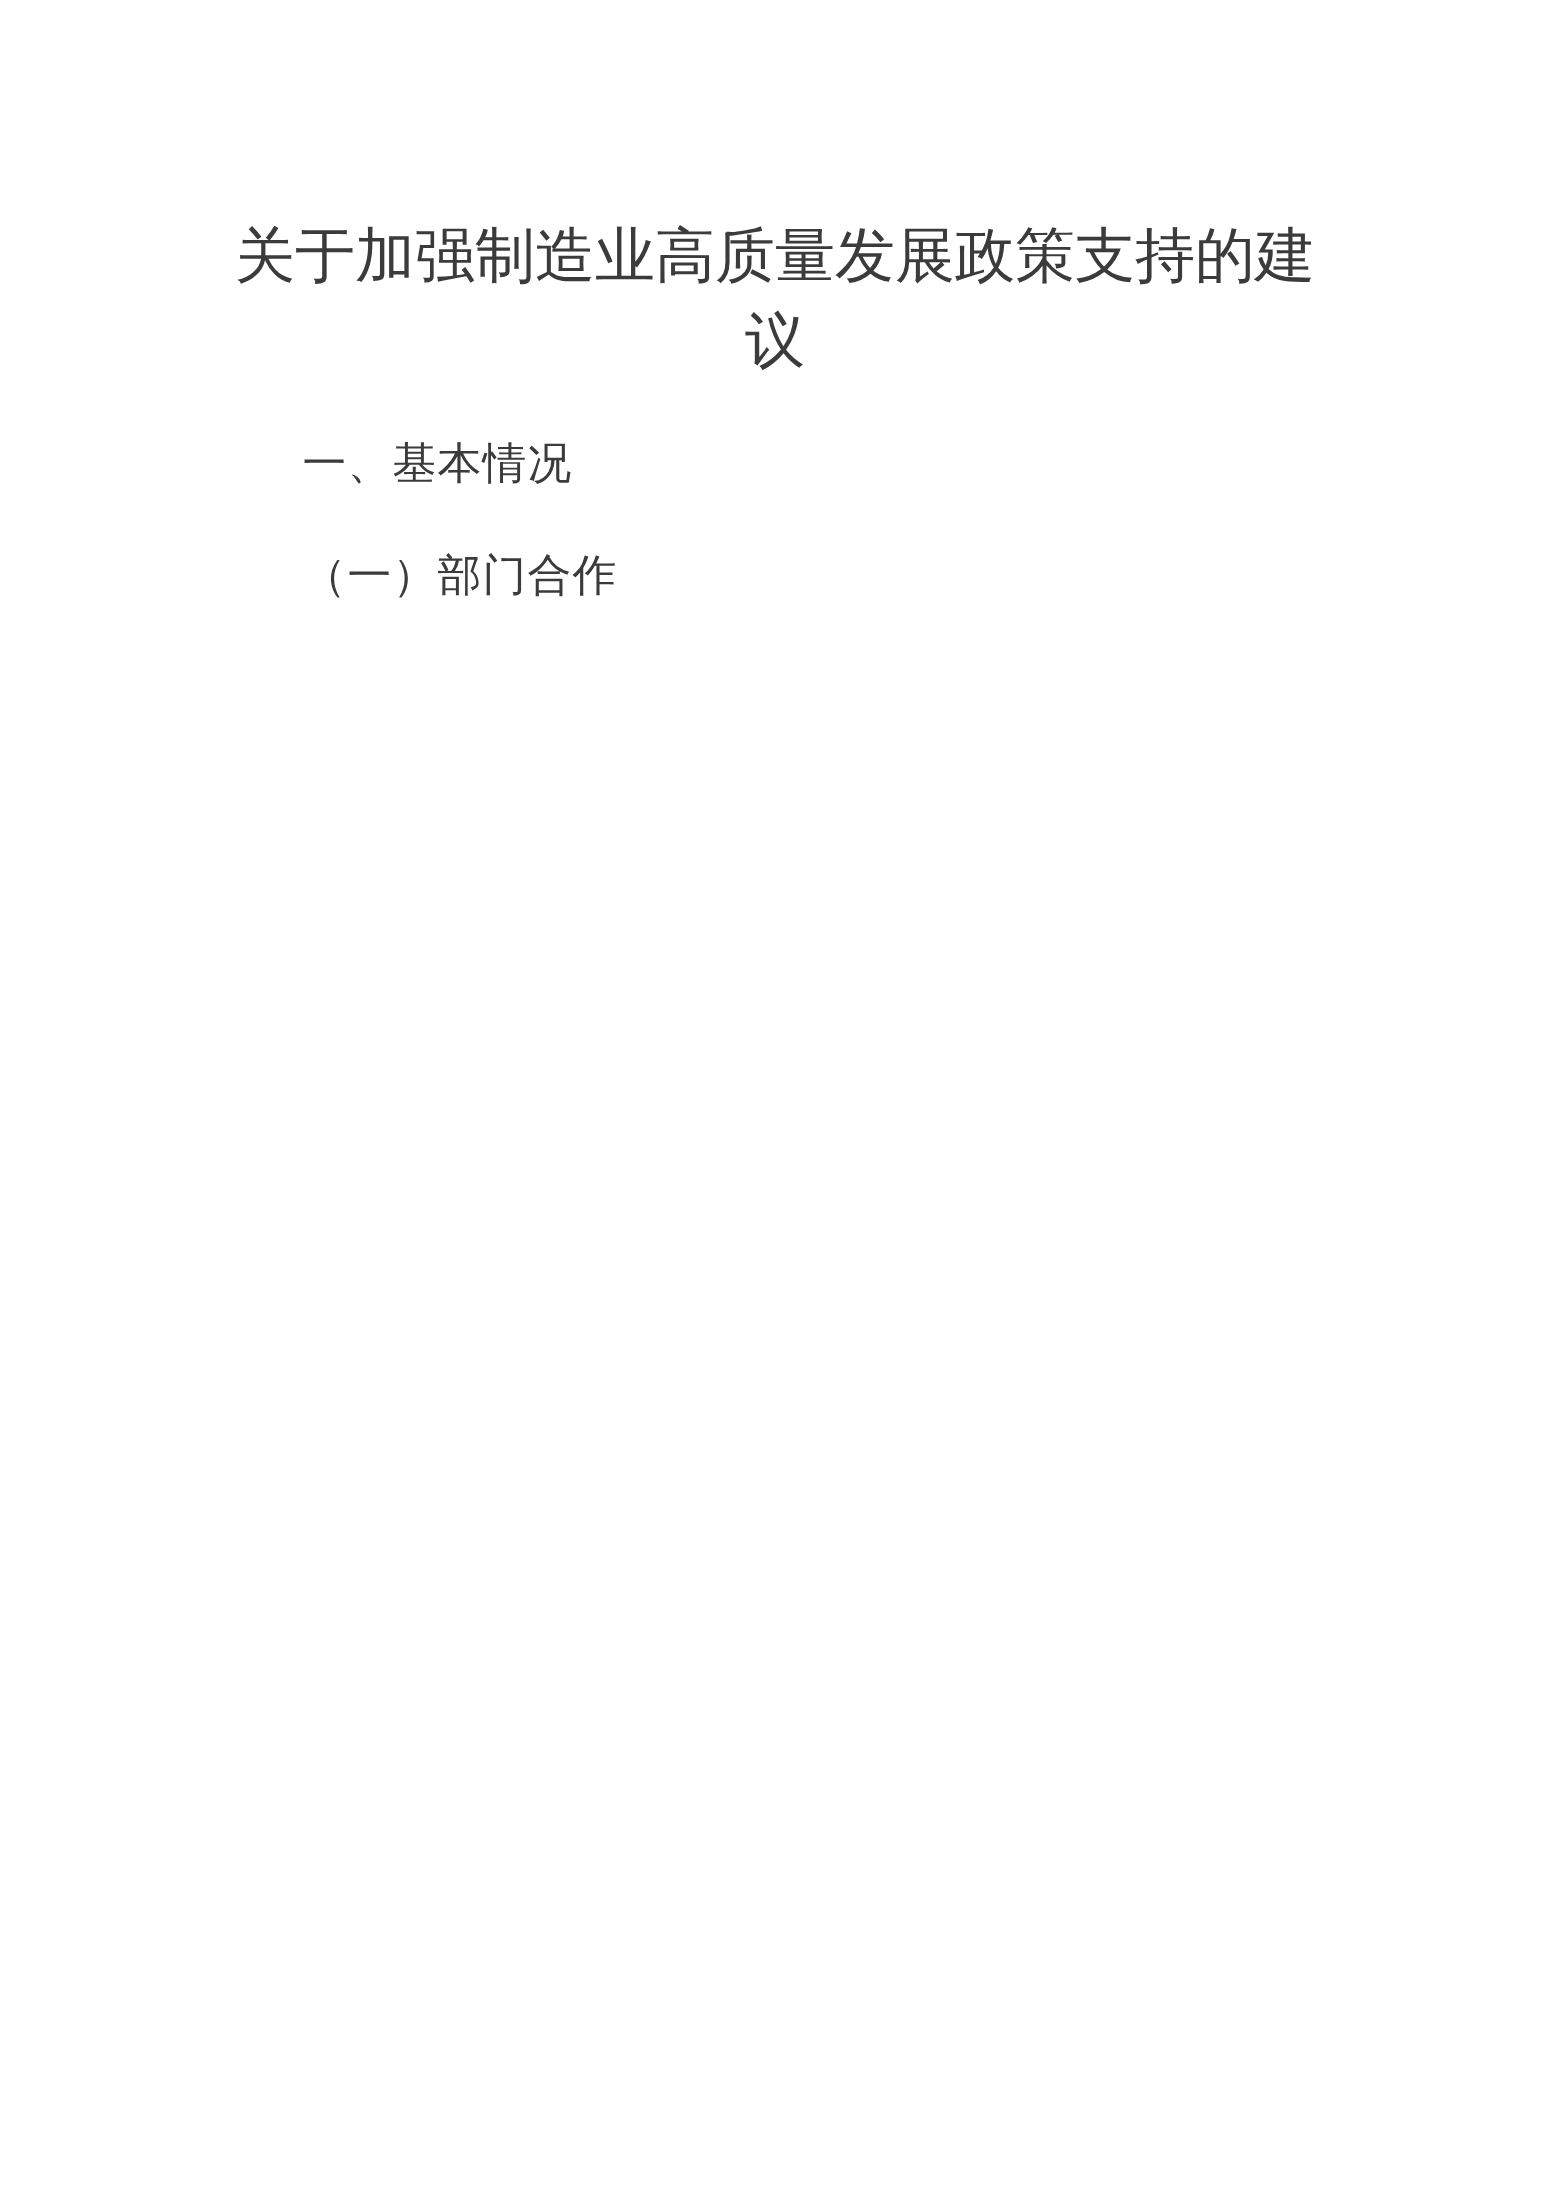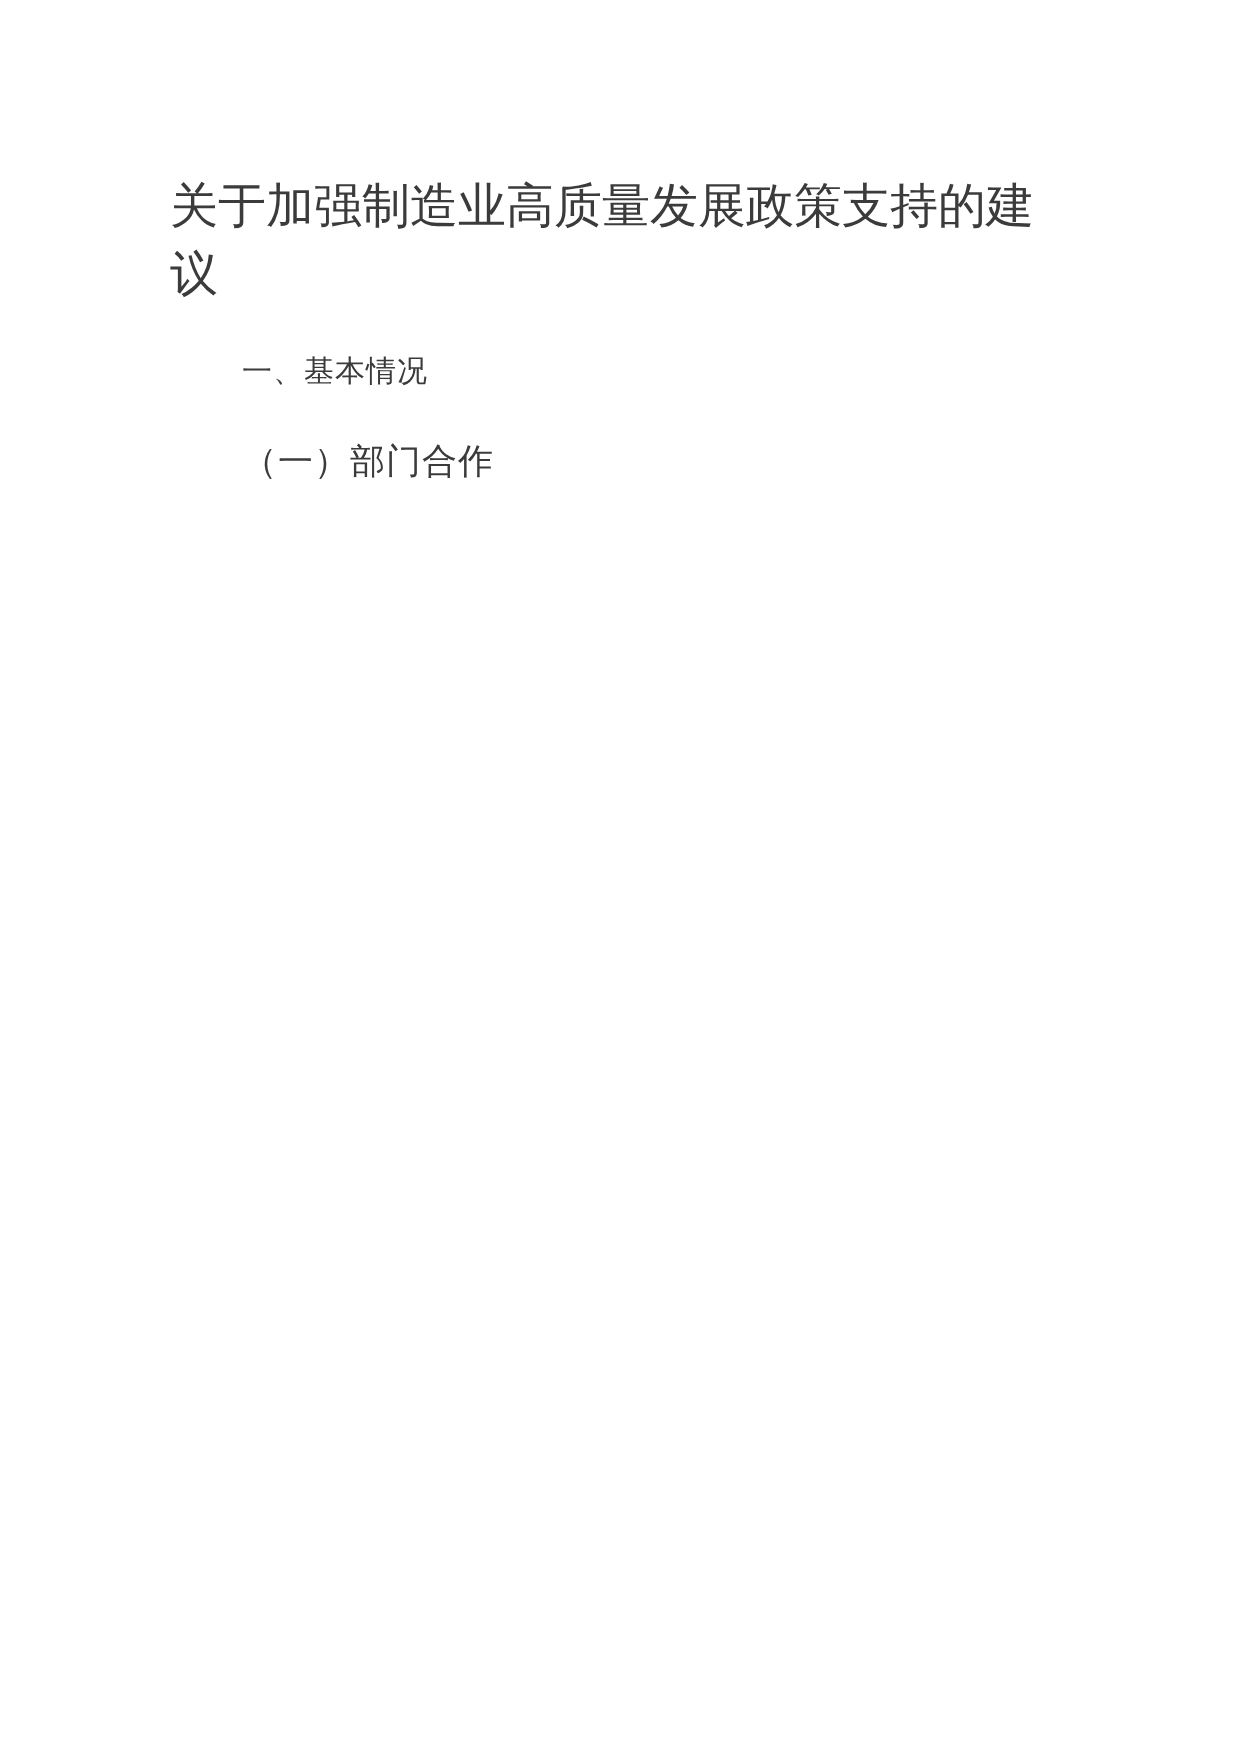--- a/index.html
+++ b/index.html
@@ -19,38 +19,38 @@
   }
   .content {
     padding: 172px 170px 0 170px; 
     box-sizing: border-box;
   }
   .doc-title {
     margin: 0 0 22px 0;
     font-size: 48px;
     line-height: 68px;
     font-weight: 400;
-    text-align: left;
+    text-align: center;
     color: #3b3b3b;
     word-break: break-all;
   }
   .para {
     margin: 0;
     font-size: 35px;
     line-height: 63px;
     letter-spacing: 1px;
     text-indent: 72px;
     text-align: justify;
     text-justify: inter-ideograph;
     word-break: break-all;
     color: #3b3b3b;
   }
   .heading-1 {
     margin: 31px 0 27px 0;
-    font-size: 30px;
+    font-size: 35px;
     line-height: 63px;
     letter-spacing: 1px;
     text-indent: 72px;
     font-weight: 400;
     color: #3b3b3b;
   }
   .heading-2 {
     margin: 0 0 35px 0;
     font-size: 35px;
     line-height: 63px;

